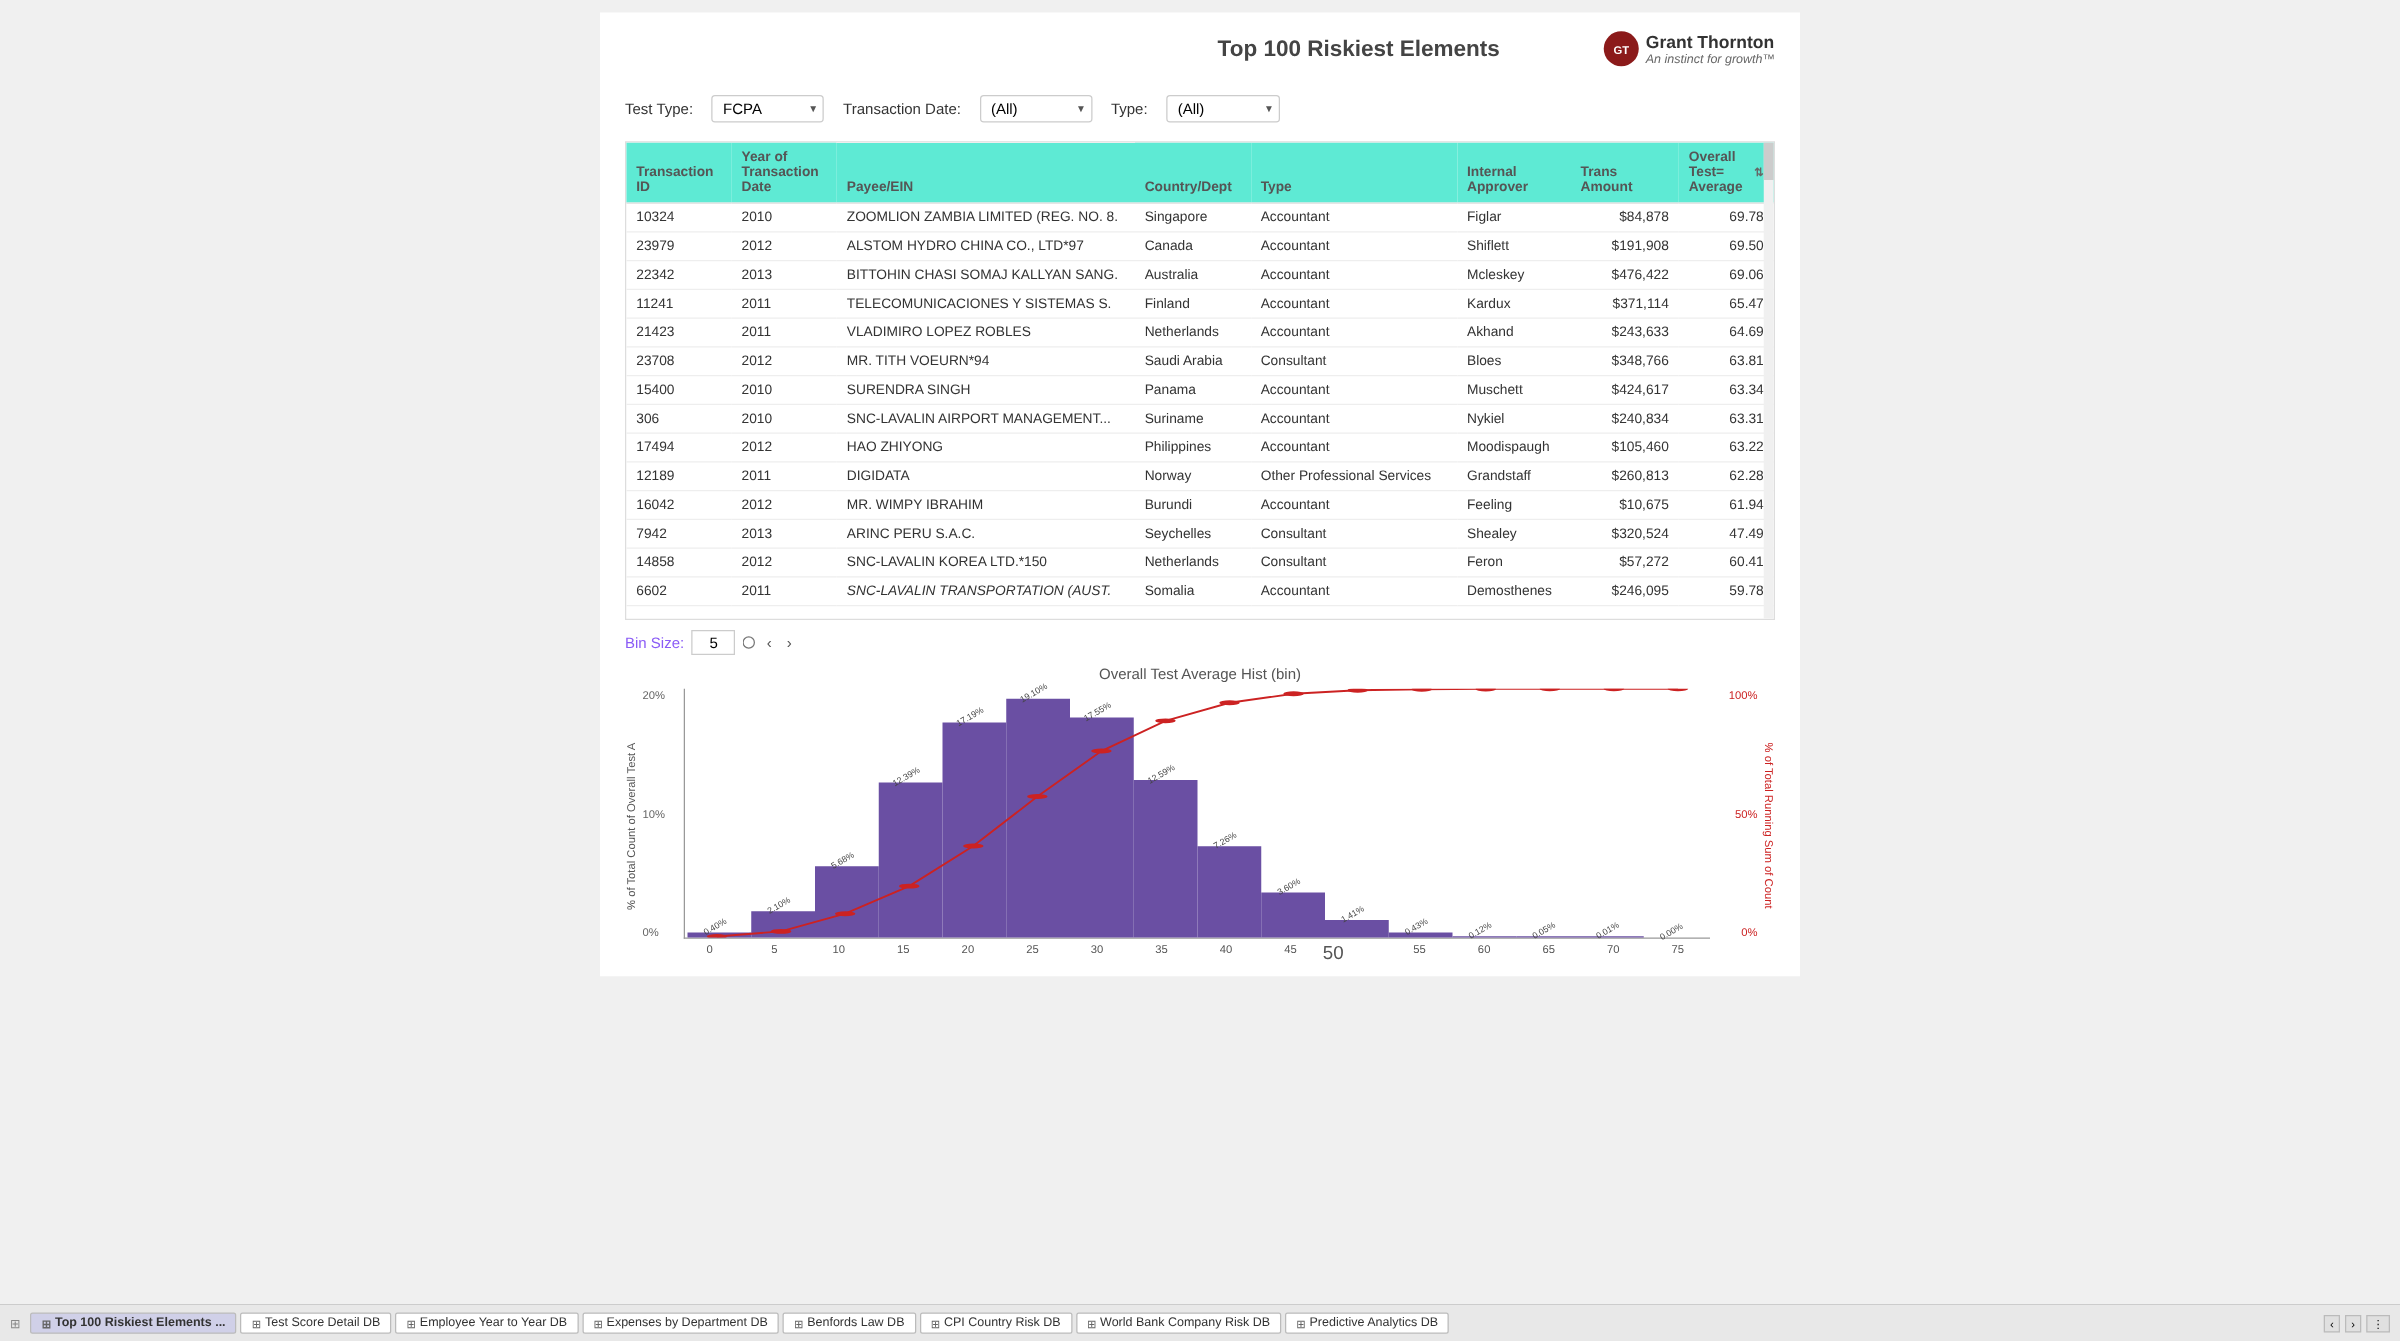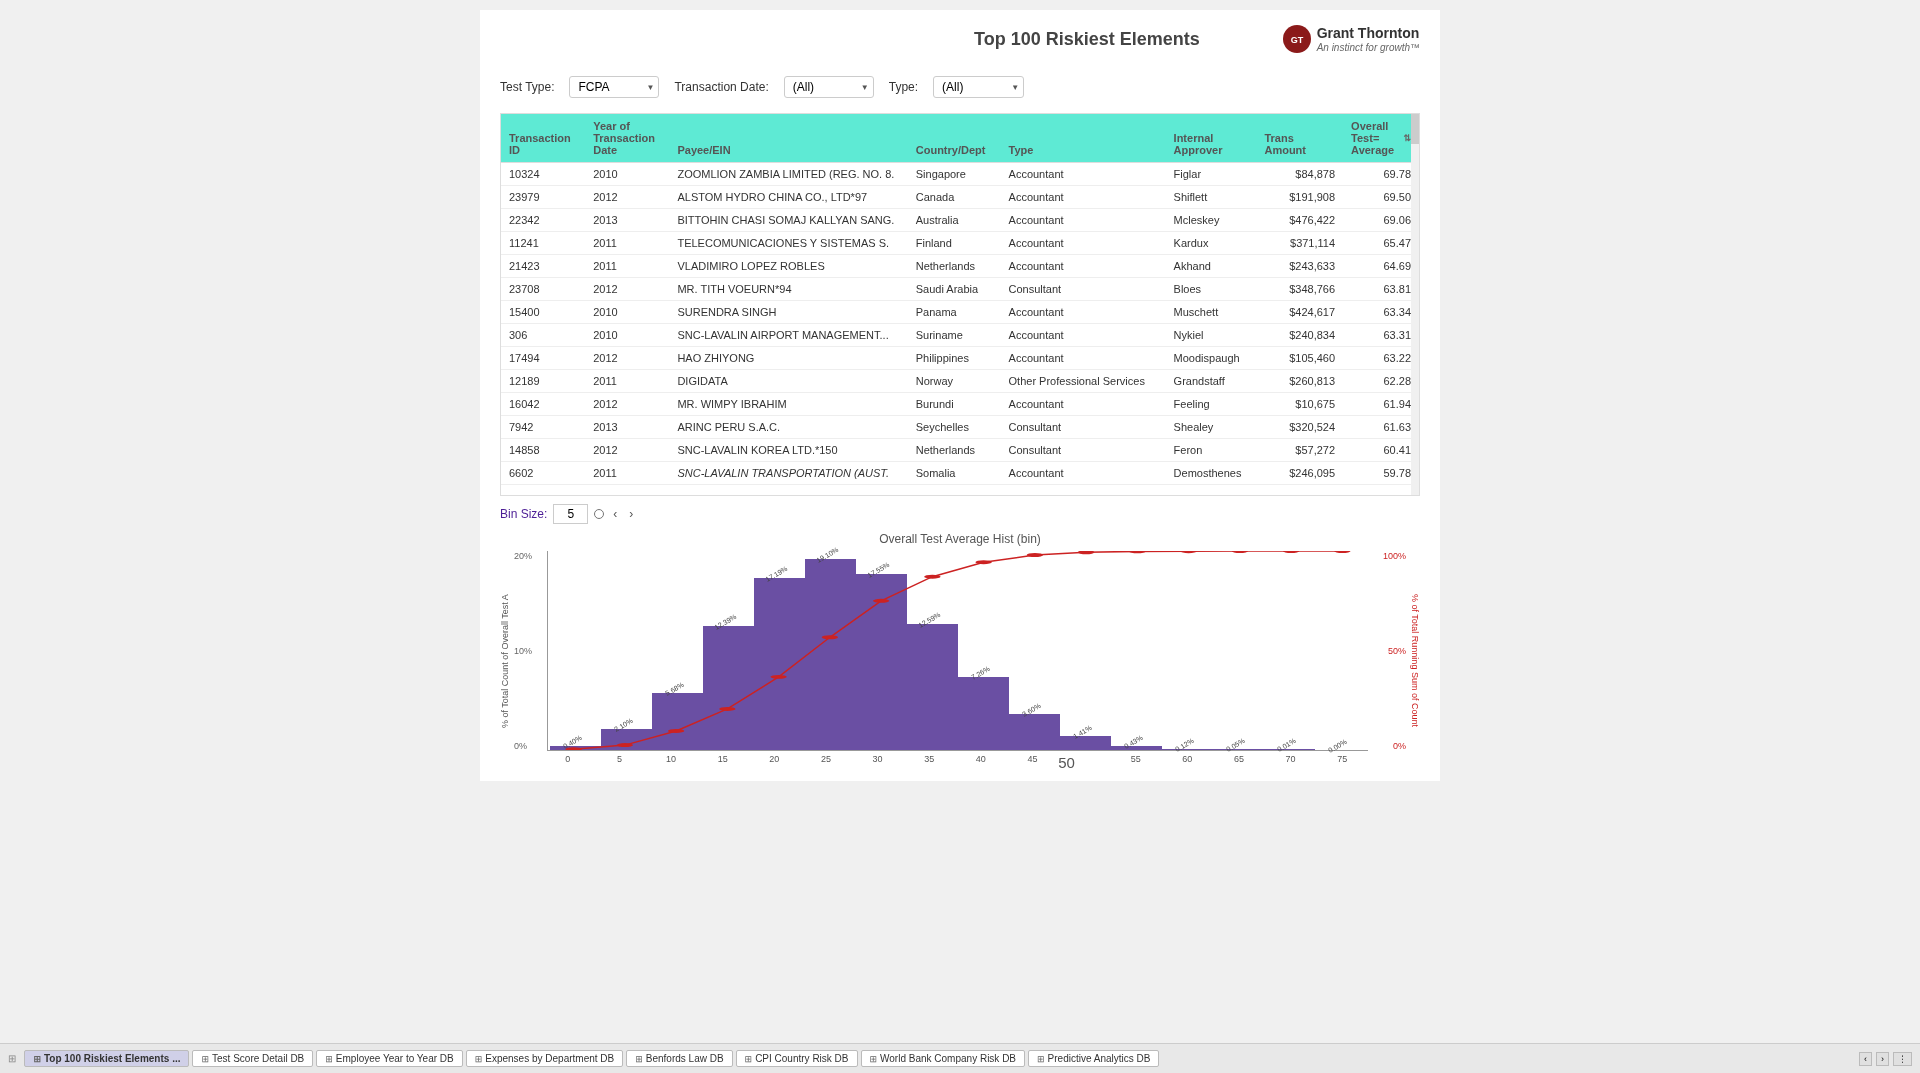--- a/index.html
+++ b/index.html
@@ -178,21 +178,21 @@
 
     
     .bin-size-row {
       display: flex;
       align-items: center;
       gap: 6px;
       margin: 8px 0;
     }
     .bin-label {
       font-size: 12px;
-      color: #4c1d95;
+      color: #8b5cf6;
       font-weight: 500;
     }
     .bin-input {
       width: 35px;
       border: 1px solid #ccc;
       padding: 2px 4px;
       font-size: 12px;
       text-align: center;
     }
     .bin-nav-btn {
@@ -502,21 +502,21 @@
     <td class="col-overall" style="text-align:right;">61.94</td>
   </tr>
             <tr>
     <td class="col-id">7942</td>
     <td class="col-year">2013</td>
     <td class="col-payee" style="max-width:220px;overflow:hidden;text-overflow:ellipsis;">ARINC PERU S.A.C.</td>
     <td class="col-country">Seychelles</td>
     <td class="col-type">Consultant</td>
     <td class="col-approver">Shealey</td>
     <td class="col-amount" style="text-align:right;">$320,524</td>
-    <td class="col-overall" style="text-align:right;">61.63</td>
+    <td class="col-overall" style="text-align:right;">47.49</td>
   </tr>
             <tr>
     <td class="col-id">14858</td>
     <td class="col-year">2012</td>
     <td class="col-payee" style="max-width:220px;overflow:hidden;text-overflow:ellipsis;">SNC-LAVALIN KOREA LTD.*150</td>
     <td class="col-country">Netherlands</td>
     <td class="col-type">Consultant</td>
     <td class="col-approver">Feron</td>
     <td class="col-amount" style="text-align:right;">$57,272</td>
     <td class="col-overall" style="text-align:right;">60.41</td>

